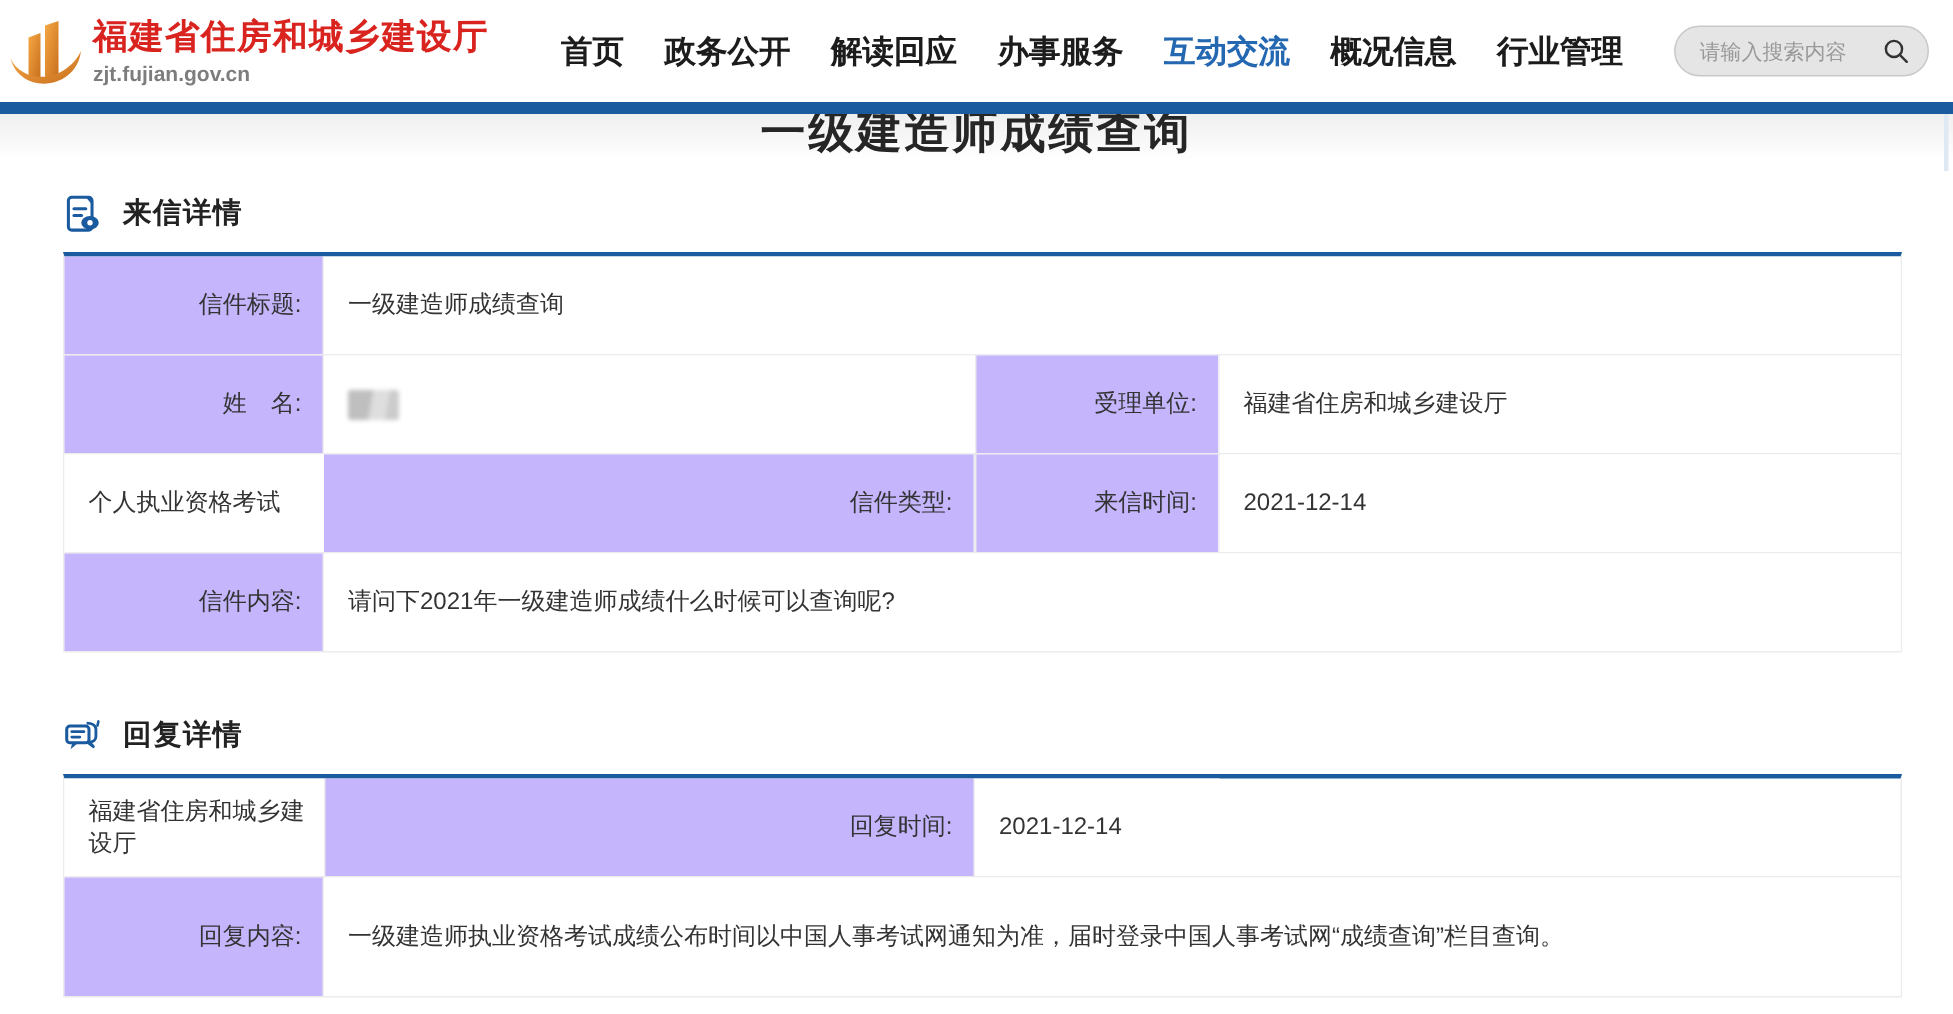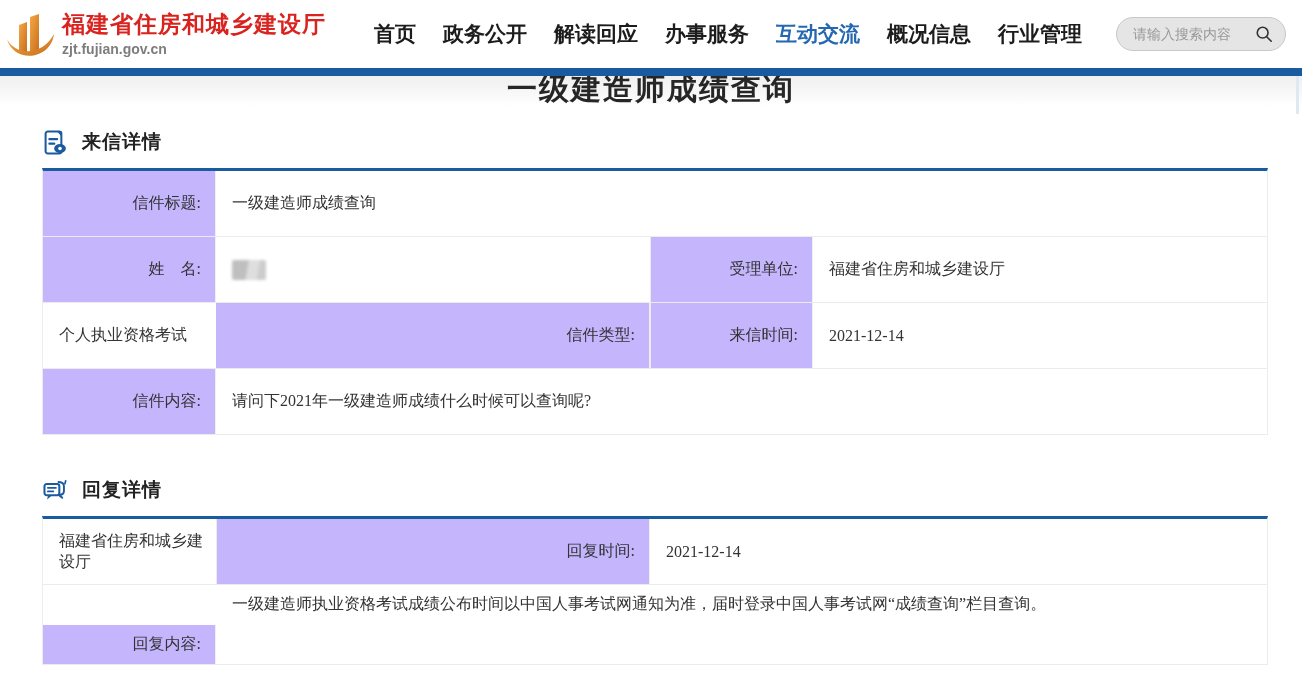--- a/index.html
+++ b/index.html
@@ -25,21 +25,21 @@
   .search input::placeholder { color:#999; }
   .search-icon { width:18px; height:18px; flex:0 0 auto; }
 
   
   .blue-bar { height:8px; background:#1a5a9e; }
   .title-zone { height:38px; background:linear-gradient(#efefef,#ffffff 80%); overflow:hidden; text-align:center; position:relative; }
   .page-title { display:inline-block; margin-top:-6px; font-size:30px; font-weight:bold; color:#262626; letter-spacing:2px; line-height:1.25; }
   .edge-line { position:absolute; right:3px; top:0; width:3px; height:596px; background:#dfe9f4; }
 
   
-  .content { padding:0 34px 0 42px; position:relative;font-family:Liberation Serif, serif; }
+  .content { padding:0 34px 0 42px; position:relative; }
   .section-header { display:flex; align-items:center; gap:13px; margin-top:13px; height:30px; }
   .section-icon { width:27px; height:27px; flex:0 0 auto; }
   .section-title { font-size:19px; font-weight:bold; color:#222; letter-spacing:1px; }
 
   .detail-table { margin-top:11px; border-top:3px solid #1a5a9e; border-left:1px solid #ececec; border-right:1px solid #ececec; }
   .t-row { display:grid; grid-template-columns:173px 434px 163px 1fr; min-height:66px; border-bottom:1px solid #ececec; }
   .t-row.full .cell-value { grid-column:2 / 5; }
   .cell { display:flex; align-items:center; font-size:16px; color:#333; }
   .cell-label { background:#c4b5fd; justify-content:flex-end; padding-right:14px; border-right:1px solid #efefef; }
   .cell-label.second { border-left:1px solid #ececec; }
@@ -148,18 +148,18 @@
     <span class="section-title">回复详情</span>
   </div>
 
   <div class="detail-table">
     <div class="t-row">
       <div class="cell cell-value">福建省住房和城乡建设厅</div>
       <div class="cell cell-label second">回复时间:</div>
       <div class="cell cell-value">2021-12-14</div>
     </div>
     <div class="t-row full" style="min-height:80px;">
+      <div class="cell cell-label">回复内容:</div>
       <div class="cell cell-value">一级建造师执业资格考试成绩公布时间以中国人事考试网通知为准，届时登录中国人事考试网“成绩查询”栏目查询。</div>
-      <div class="cell cell-label">回复内容:</div>
     </div>
   </div>
 
 </div>
 
 </body></html>

